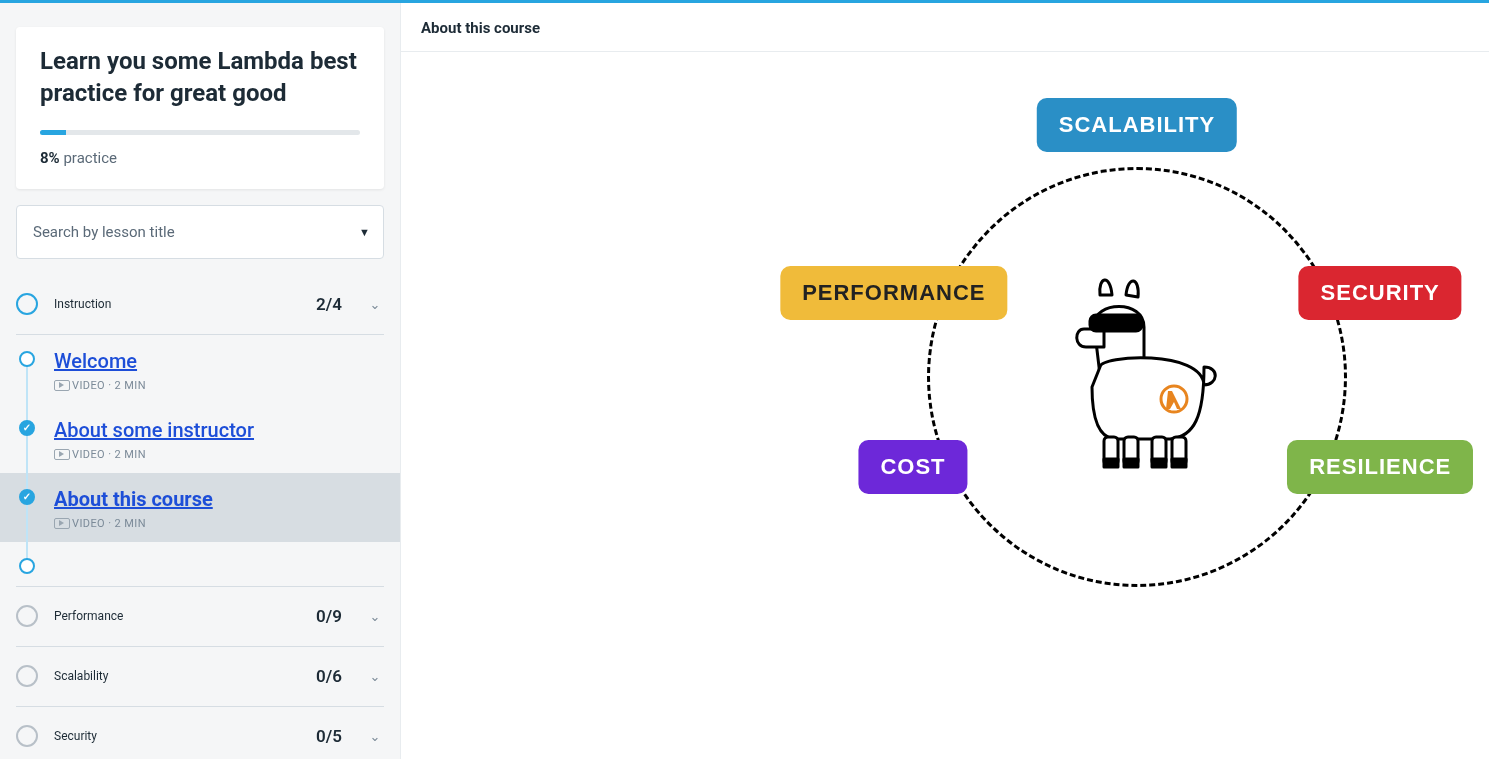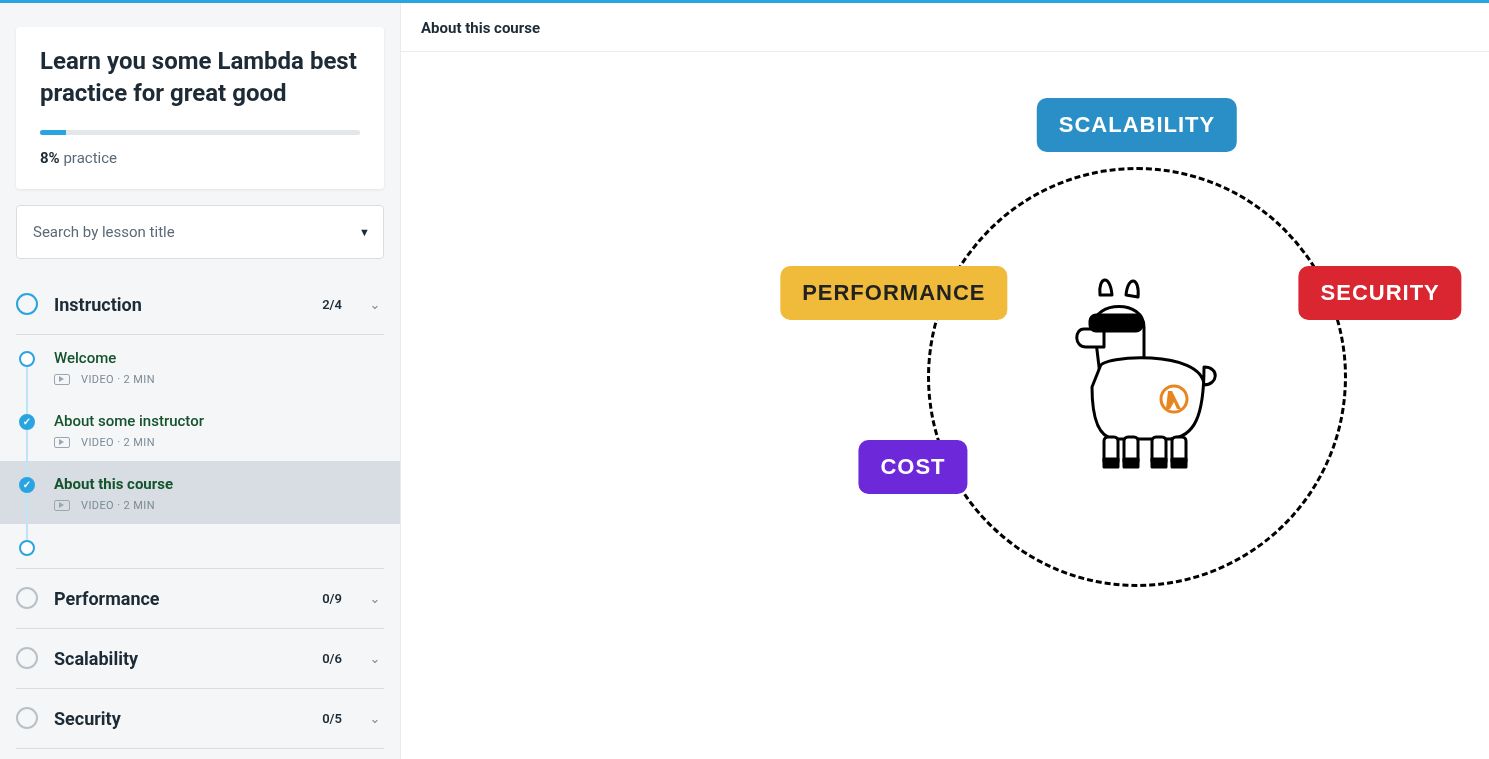--- a/index.html
+++ b/index.html
@@ -14,35 +14,35 @@
   .progress-fill { height:100%; background:#28a5e0; }
   .progress-label { margin-top:14px; font-size:15px; color:#5b6a78; }
   .progress-label strong{ color:#1d2b36; font-weight:700; }
   .search-wrap { margin:4px 16px 16px 16px; position:relative; }
   .search { width:100%; height:54px; border:1px solid #d6dde3; border-radius:4px; background:#fff; padding:0 38px 0 16px; font-size:15px; color:#5b6a78; text-align:left; cursor:pointer; }
   .search-caret { position:absolute; right:14px; top:50%; transform:translateY(-50%); pointer-events:none; color:#1d2b36; font-size:11px; }
   .sections { margin:0 16px; }
   .sec-hd { display:flex; align-items:center; height:60px; border-bottom:1px solid #d6dde3; gap:16px; cursor:pointer; }
   .ring { width:22px; height:22px; border:2px solid #28a5e0; border-radius:50%; flex:0 0 22px; }
   .ring.gray { border-color:#b8c0c8; }
-  .sec-title { flex:1; font-size:18px; font-weight:700; color:#1d2b36; }
-  .sec-count { font-size:13px; color:#1d2b36; margin-right:8px; font-weight:600;}
+  .sec-title { flex:1; font-size:12px; font-weight:400; color:#1d2b36; }
+  .sec-count { font-size:17px; color:#1d2b36; margin-right:8px; font-weight:600;}
   .sec-arrow { color:#7b8a98; font-size:13px; width:18px; text-align:center; }
   .lessons { border-bottom:1px solid #d6dde3; }
   .lesson-row { display:flex; align-items:flex-start; padding:14px 0 12px 0; cursor:pointer; position:relative; }
   .lesson-row .rail { width:22px; display:flex; justify-content:center; position:relative; align-self:stretch; }
   .lesson-row .rail::before { content:""; position:absolute; left:50%; top:-14px; bottom:-12px; width:2px; background:#bfe4f7; transform:translateX(-50%); z-index:0;}
   .lesson-row:first-child .rail::before{ top:10px; }
   .lesson-row:last-child  .rail::before{ bottom:auto; height:22px; top:-14px;}
   .dot { width:16px; height:16px; border:2px solid #28a5e0; border-radius:50%; background:#fff; z-index:1; margin-top:2px; }
   .dot.done { background:#28a5e0; border-color:#28a5e0; display:flex; align-items:center; justify-content:center; }
   .dot.done::after{ content:"✓"; color:#fff; font-size:10px; line-height:1; font-weight:700;}
   .lesson-body { margin-left:16px; flex:1; }
-  .lesson-title { font-size:15px; color:#14532d; font-weight:500; }
-  .lesson-meta { margin-top:6px; font-size:11px; letter-spacing:.4px; color:#7b8a98; display:flex; align-items:center; gap:11px; }
+  .lesson-title { font-size:20px; color:#1d4ed8; font-weight:500;text-decoration:underline; }
+  .lesson-meta { margin-top:6px; font-size:11px; letter-spacing:.4px; color:#7b8a98; display:flex; align-items:center; gap:2px; }
   .meta-icon{ width:16px; height:11px; border:1.4px solid #9aa6b1; border-radius:2px; position:relative; display:inline-block;}
   .meta-icon::after{ content:""; position:absolute; left:4px; top:1.5px; width:0; height:0; border-left:5px solid #9aa6b1; border-top:3px solid transparent; border-bottom:3px solid transparent;}
   .meta-icon.survey{ width:12px; height:14px; border-radius:2px;}
   .meta-icon.survey::after{ content:""; left:2px; top:2px; width:6px; height:1.4px; background:#9aa6b1; border:none; box-shadow:0 3px 0 #9aa6b1, 0 6px 0 #9aa6b1;}
   .lesson-row.active { background:#d7dde2; margin:0 -16px; padding-left:16px; padding-right:16px;}
   .lesson-row.active .lesson-title{ font-weight:700; }
   .lesson-row.active .rail::before{ left:calc(50%); }
 
   .main { flex:1; background:#fff; border-left:1px solid #e8ecef; display:flex; flex-direction:column; }
   .main-hd { padding:16px 20px 14px 20px; border-bottom:1px solid #e8ecef; }
@@ -162,20 +162,21 @@
     <div class="main-hd">
       <h2>About this course</h2>
     </div>
     <div class="canvas">
       <div class="diagram">
         <div class="orbit"></div>
         <div class="pill scal">SCALABILITY</div>
         <div class="pill perf">PERFORMANCE</div>
         <div class="pill sec">SECURITY</div>
         <div class="pill cost">COST</div>
+        <div class="pill res">RESILIENCE</div>
 
         <svg class="llama" width="170" height="210" viewBox="0 0 170 210">
           <g stroke="#000" stroke-width="3" fill="#fff" stroke-linejoin="round" stroke-linecap="round">
 
             <path d="M48 28 C46 10 58 6 60 28 Z"></path>
             <path d="M74 28 C76 8 88 10 86 30 Z"></path>
 
             <path d="M42 58 C42 34 92 32 92 60 L92 108 L48 108 Z"></path>
 
             <path d="M32 62 C22 62 22 80 34 80 L52 80 L52 62 Z"></path>

